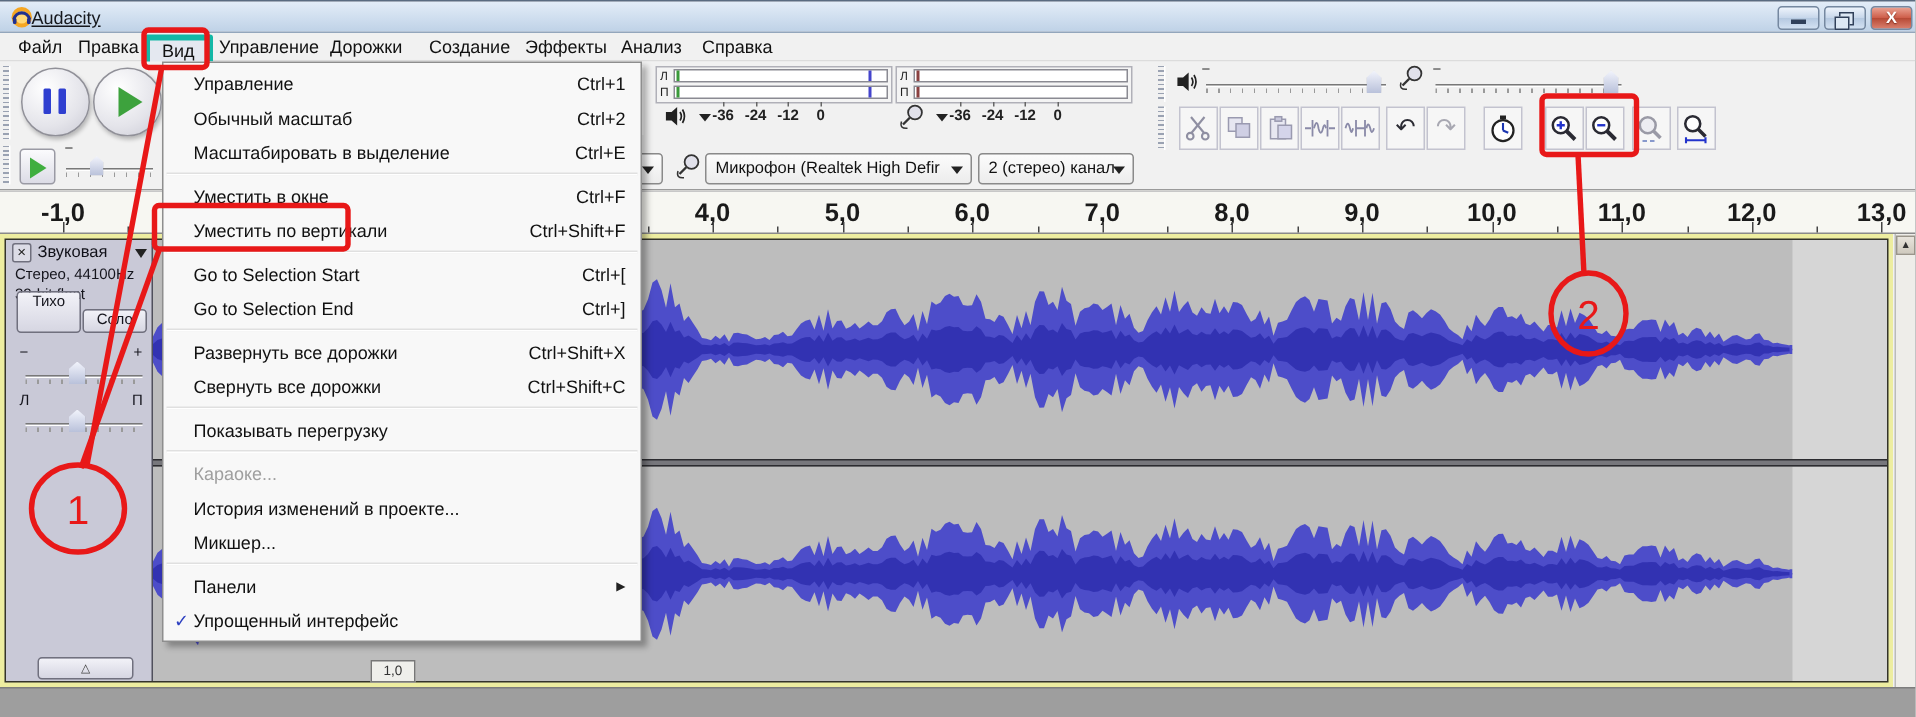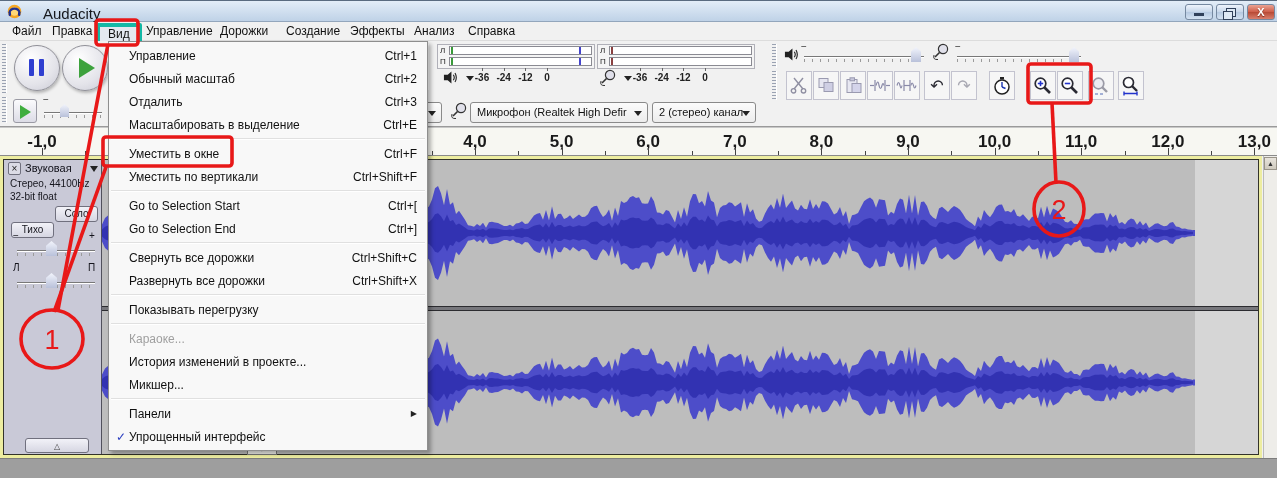--- a/index.html
+++ b/index.html
@@ -2,21 +2,21 @@
 <html><head>
 <meta charset="utf-8">
 <style>
   html,body{margin:0;padding:0;background:#9e9e9e;}
   #app{position:relative;width:1277px;height:478px;overflow:hidden;background:#f1f1f1;
        font-family:"Liberation Sans",sans-serif;-webkit-font-smoothing:antialiased;}
   .abs{position:absolute;}
   
   #titlebar{left:0;top:0;width:1277px;height:22px;background:linear-gradient(#e3edf8,#bfd2e7);
             border-top:1px solid #5a6b80;border-bottom:1px solid #93a6bc;box-sizing:border-box;}
-  #title-text{left:43px;top:4px;font-size:15px;color:#15171c;}
+  #title-text{left:21px;top:4px;font-size:12px;color:#15171c;text-decoration:underline;}
   .winbtn{top:3px;width:28px;height:16px;border:1px solid #7588a0;border-radius:3px;box-sizing:border-box;
           background:linear-gradient(#eef4fc,#c6d6ea 50%,#b4c8e0 50%,#d3e1f2);text-align:center;}
   #btn-close{background:linear-gradient(#eaa292,#cd5c48 50%,#b64834 50%,#d97f6d);}
   .minbar{position:absolute;left:8px;top:8px;width:10px;height:3px;background:#30405a;}
   .rest1{position:absolute;left:9px;top:3px;width:8px;height:7px;border:1px solid #30405a;background:#dde8f4;}
   .rest2{position:absolute;left:6px;top:6px;width:8px;height:7px;border:1px solid #30405a;background:#dde8f4;}
   .closex{font-size:11px;font-weight:bold;color:#fff;line-height:14px;text-shadow:0 1px 1px #7a2a1a;}
   
   #menubar{left:0;top:22px;width:1277px;height:19px;background:#f1f1f1;border-bottom:1px solid #dcdcdc;box-sizing:border-box;}
   .mb-item{position:absolute;top:1px;height:17px;line-height:17px;padding:0 8px;font-size:12px;color:#111;}
@@ -379,21 +379,21 @@
     </div>
 
   <div class="abs" id="trackframe">
     <div id="trackinner">
       <div class="abs" id="panel">
         <div id="track-close"><span>×</span></div>
         <div id="track-name">Звуковая</div>
         <div id="track-dd"></div>
         <div class="p-text" style="left:6px;top:18px">Стерео, 44100Hz</div>
         <div class="p-text" style="left:6px;top:31px">32-bit float</div>
-        <div class="p-btn" style="left:7px;top:62px;width:43px;height:16px">Тихо</div>
+        <div class="p-btn" style="left:7px;top:34px;width:43px;height:28px">Тихо</div>
         <div class="p-btn" style="left:51px;top:46px;width:43px;height:16px">Соло</div>
         <div class="p-text" style="left:9px;top:70px">−</div>
         <div class="p-text" style="left:85px;top:70px">+</div>
         <div class="slider-line abs" style="left:13px;top:90px;width:78px"></div>
         <div class="slider-ticks abs" style="left:13px;top:93px;width:78px"></div>
         <div class="thumb abs" style="left:42px;top:81px;width:11px;height:15px"></div>
         <div class="p-text" style="left:9px;top:102px">Л</div>
         <div class="p-text" style="left:84px;top:102px">П</div>
         <div class="slider-line abs" style="left:13px;top:122px;width:78px"></div>
         <div class="slider-ticks abs" style="left:13px;top:125px;width:78px"></div>
@@ -433,25 +433,20 @@
         <span class="m-label">Управление</span>
         <span class="m-short">Ctrl+1</span>
       </div>
       <div class="m-item">
         <span class="m-check"></span>
         <span class="m-label">Обычный масштаб</span>
         <span class="m-short">Ctrl+2</span>
       </div>
       <div class="m-item">
         <span class="m-check"></span>
-        <span class="m-label">Отдалить</span>
-        <span class="m-short">Ctrl+3</span>
-      </div>
-      <div class="m-item">
-        <span class="m-check"></span>
         <span class="m-label">Масштабировать в выделение</span>
         <span class="m-short">Ctrl+E</span>
       </div>
       <div class="m-sep"></div>
       <div class="m-item">
         <span class="m-check"></span>
         <span class="m-label">Уместить в окне</span>
         <span class="m-short">Ctrl+F</span>
       </div>
       <div class="m-item">
@@ -466,27 +461,27 @@
         <span class="m-short">Ctrl+[</span>
       </div>
       <div class="m-item">
         <span class="m-check"></span>
         <span class="m-label">Go to Selection End</span>
         <span class="m-short">Ctrl+]</span>
       </div>
       <div class="m-sep"></div>
       <div class="m-item">
         <span class="m-check"></span>
+        <span class="m-label">Развернуть все дорожки</span>
+        <span class="m-short">Ctrl+Shift+X</span>
+      </div>
+      <div class="m-item">
+        <span class="m-check"></span>
         <span class="m-label">Свернуть все дорожки</span>
         <span class="m-short">Ctrl+Shift+C</span>
-      </div>
-      <div class="m-item">
-        <span class="m-check"></span>
-        <span class="m-label">Развернуть все дорожки</span>
-        <span class="m-short">Ctrl+Shift+X</span>
       </div>
       <div class="m-sep"></div>
       <div class="m-item">
         <span class="m-check"></span>
         <span class="m-label">Показывать перегрузку</span>
       </div>
       <div class="m-sep"></div>
       <div class="m-item disabled">
         <span class="m-check"></span>
         <span class="m-label">Караоке...</span>

